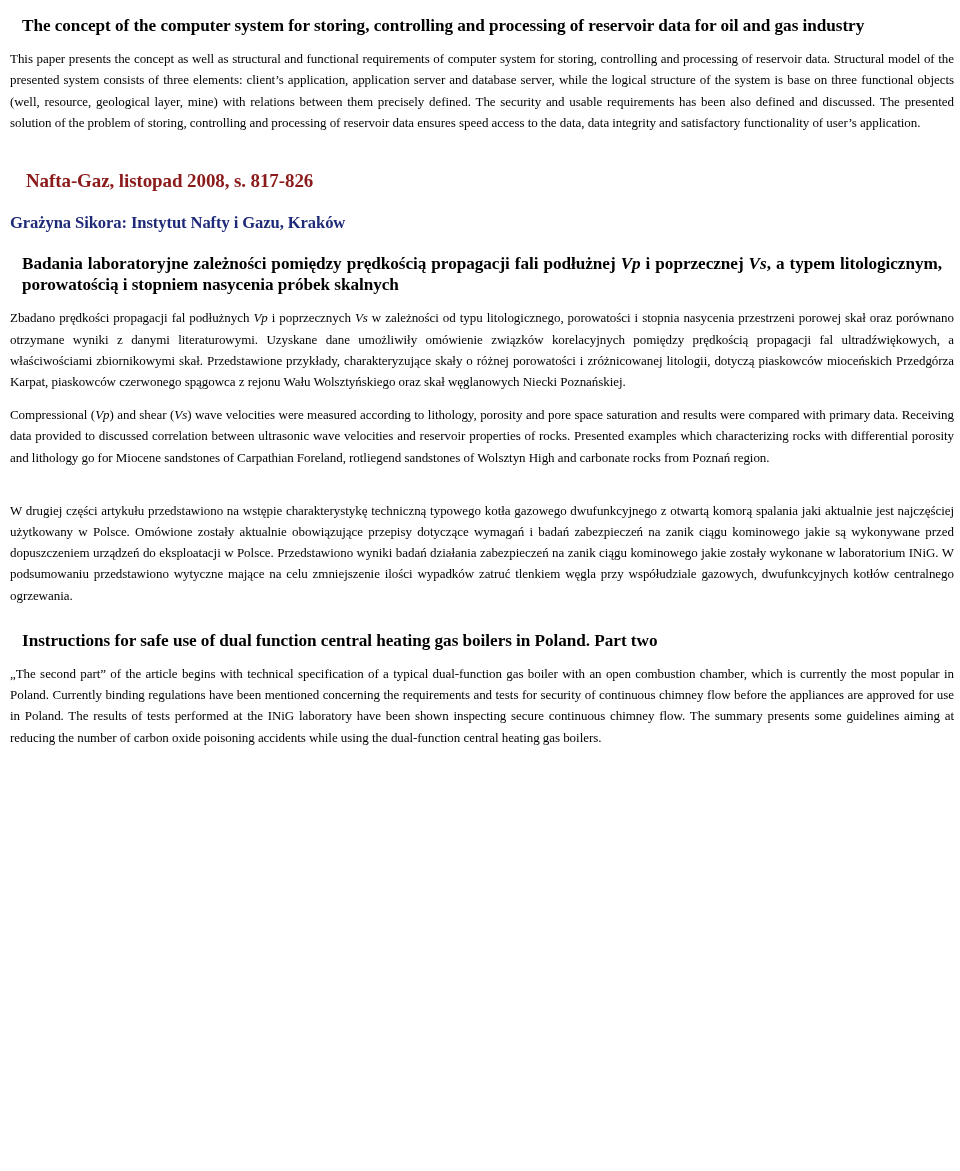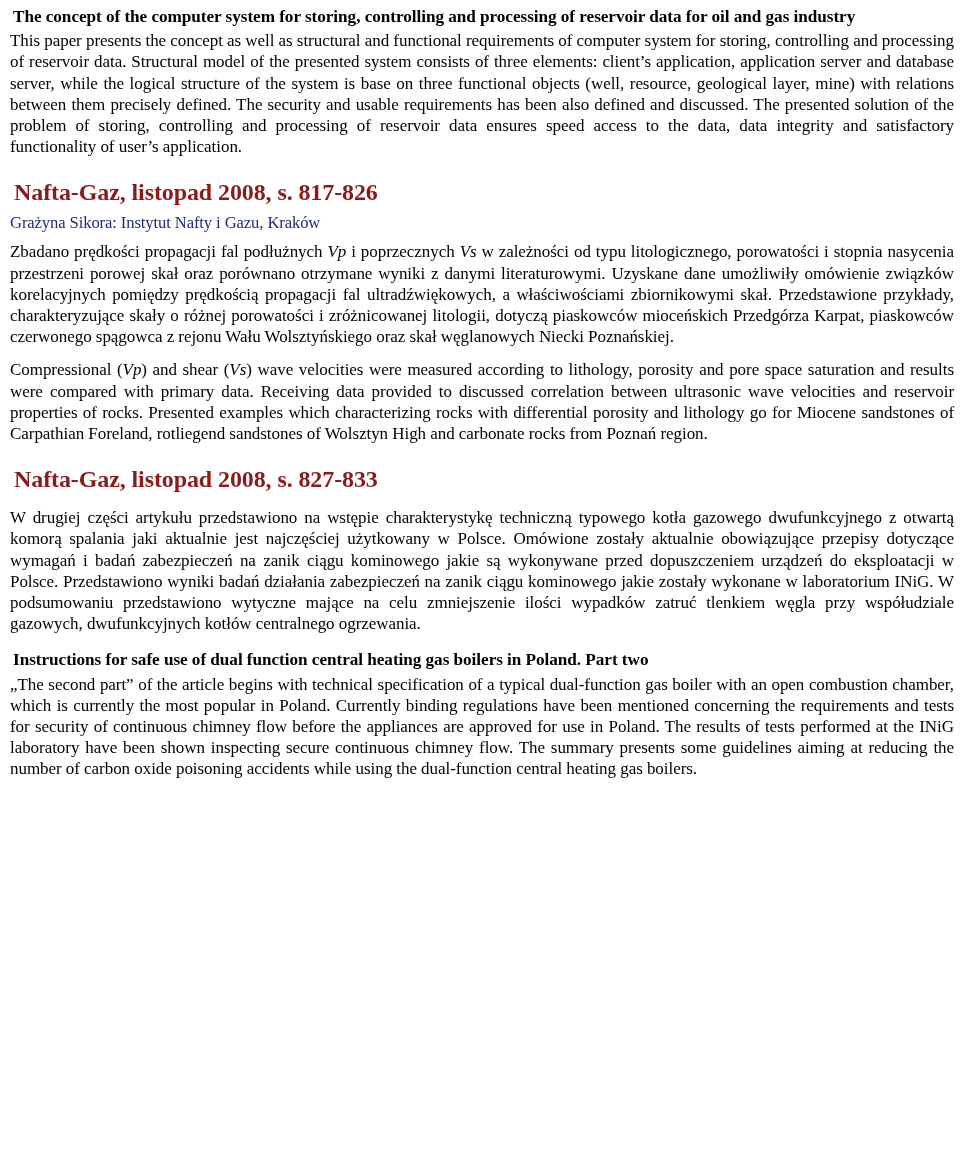--- a/index.html
+++ b/index.html
@@ -21,45 +21,45 @@
     padding: 3px 6px 0 10px;
     position: relative;
   }
 
   
   .abs-title {
     font-size: 17.2px;
     font-weight: bold;
     line-height: 21.2px;
     text-align: left;
-    margin: 3px;
+    margin: 12px;
     letter-spacing: -0.05px;
   }
   .abs-body {
-    font-size: 17px;
+    font-size: 13px;
     font-weight: normal;
     line-height: 21.2px;
     text-align: justify;
     text-justify: inter-word;
     margin: 0;
     letter-spacing: -0.05px;
   }
 
   .journal-ref {
     color: #8B1A1A;
-    font-size: 24px;
+    font-size: 19px;
     font-weight: bold;
     line-height: 23px;
-    margin: 4px;
+    margin: 16px;
     letter-spacing: -0.1px;
   }
   .author-line {
     color: #1F2A78;
     font-size: 16.6px;
-    font-weight: normal;
+    font-weight: bold;
     line-height: 21px;
     margin: 0;
     letter-spacing: -0.1px;
   }
 
   .gap-lg { height: 20px; }
   .gap-md { height: 12px; }
   .gap-xs { height: 4px; }
 
   .spacer-after-author { height: 8px; }
@@ -82,33 +82,33 @@
 
   <section>
     <p class="journal-ref">Nafta-Gaz, listopad 2008, s. 817-826</p>
 
     <div class="gap-xs"></div>
 
     <p class="author-line">Grażyna Sikora: Instytut Nafty i Gazu, Kraków</p>
 
     <div class="spacer-after-author"></div>
 
+    <h2 class="abs-title lastline-left" style="text-align: justify; text-align-last: left;">Badania laboratoryjne zależności pomiędzy prędkością propagacji fali podłużnej <i class="var">Vp</i> i poprzecznej <i class="var">Vs</i>, a typem litologicznym, porowatością i stopniem nasycenia próbek skalnych</h2>
 
     <p class="abs-body">Zbadano prędkości propagacji fal podłużnych <i class="var">Vp</i> i poprzecznych <i class="var">Vs</i> w zależności od typu litologicznego, porowatości i stopnia nasycenia przestrzeni porowej skał oraz porównano otrzymane wyniki z danymi literaturowymi. Uzyskane dane umożliwiły omówienie związków korelacyjnych pomiędzy prędkością propagacji fal ultradźwiękowych, a właściwościami zbiornikowymi skał. Przedstawione przykłady, charakteryzujące skały o różnej porowatości i zróżnicowanej litologii, dotyczą piaskowców mioceńskich Przedgórza Karpat, piaskowców czerwonego spągowca z rejonu Wału Wolsztyńskiego oraz skał węglanowych Niecki Poznańskiej.</p>
 
     <div class="gap-md"></div>
 
 
     <p class="abs-body">Compressional (<i class="var">Vp</i>) and shear (<i class="var">Vs</i>) wave velocities were measured according to lithology, porosity and pore space saturation and results were compared with primary data. Receiving data provided to discussed correlation between ultrasonic wave velocities and reservoir properties of rocks. Presented examples which characterizing rocks with differential porosity and lithology go for Miocene sandstones of Carpathian Foreland, rotliegend sandstones of Wolsztyn High and carbonate rocks from Poznań region.</p>
   </section>
 
   <div class="gap-lg"></div>
 
   <section>
-    <p class="journal-ref">Nafta-Gaz, listopad 2008, s. 827-833</p>
 
     <div class="gap-xs"></div>
 
 
     <div class="spacer-after-author"></div>
 
 
     <p class="abs-body">W drugiej części artykułu przedstawiono na wstępie charakterystykę techniczną typowego kotła gazowego dwufunkcyjnego z  otwartą komorą spalania jaki aktualnie jest najczęściej użytkowany w Polsce. Omówione zostały aktualnie obowiązujące przepisy dotyczące wymagań i badań zabezpieczeń na zanik ciągu kominowego jakie są wykonywane przed dopuszczeniem urządzeń do eksploatacji w Polsce. Przedstawiono wyniki badań działania zabezpieczeń na zanik ciągu kominowego jakie zostały wykonane w laboratorium INiG.  W podsumowaniu przedstawiono wytyczne mające na celu zmniejszenie ilości wypadków zatruć tlenkiem węgla przy współudziale gazowych, dwufunkcyjnych kotłów centralnego ogrzewania.</p>
 
     <div class="gap-md"></div>

